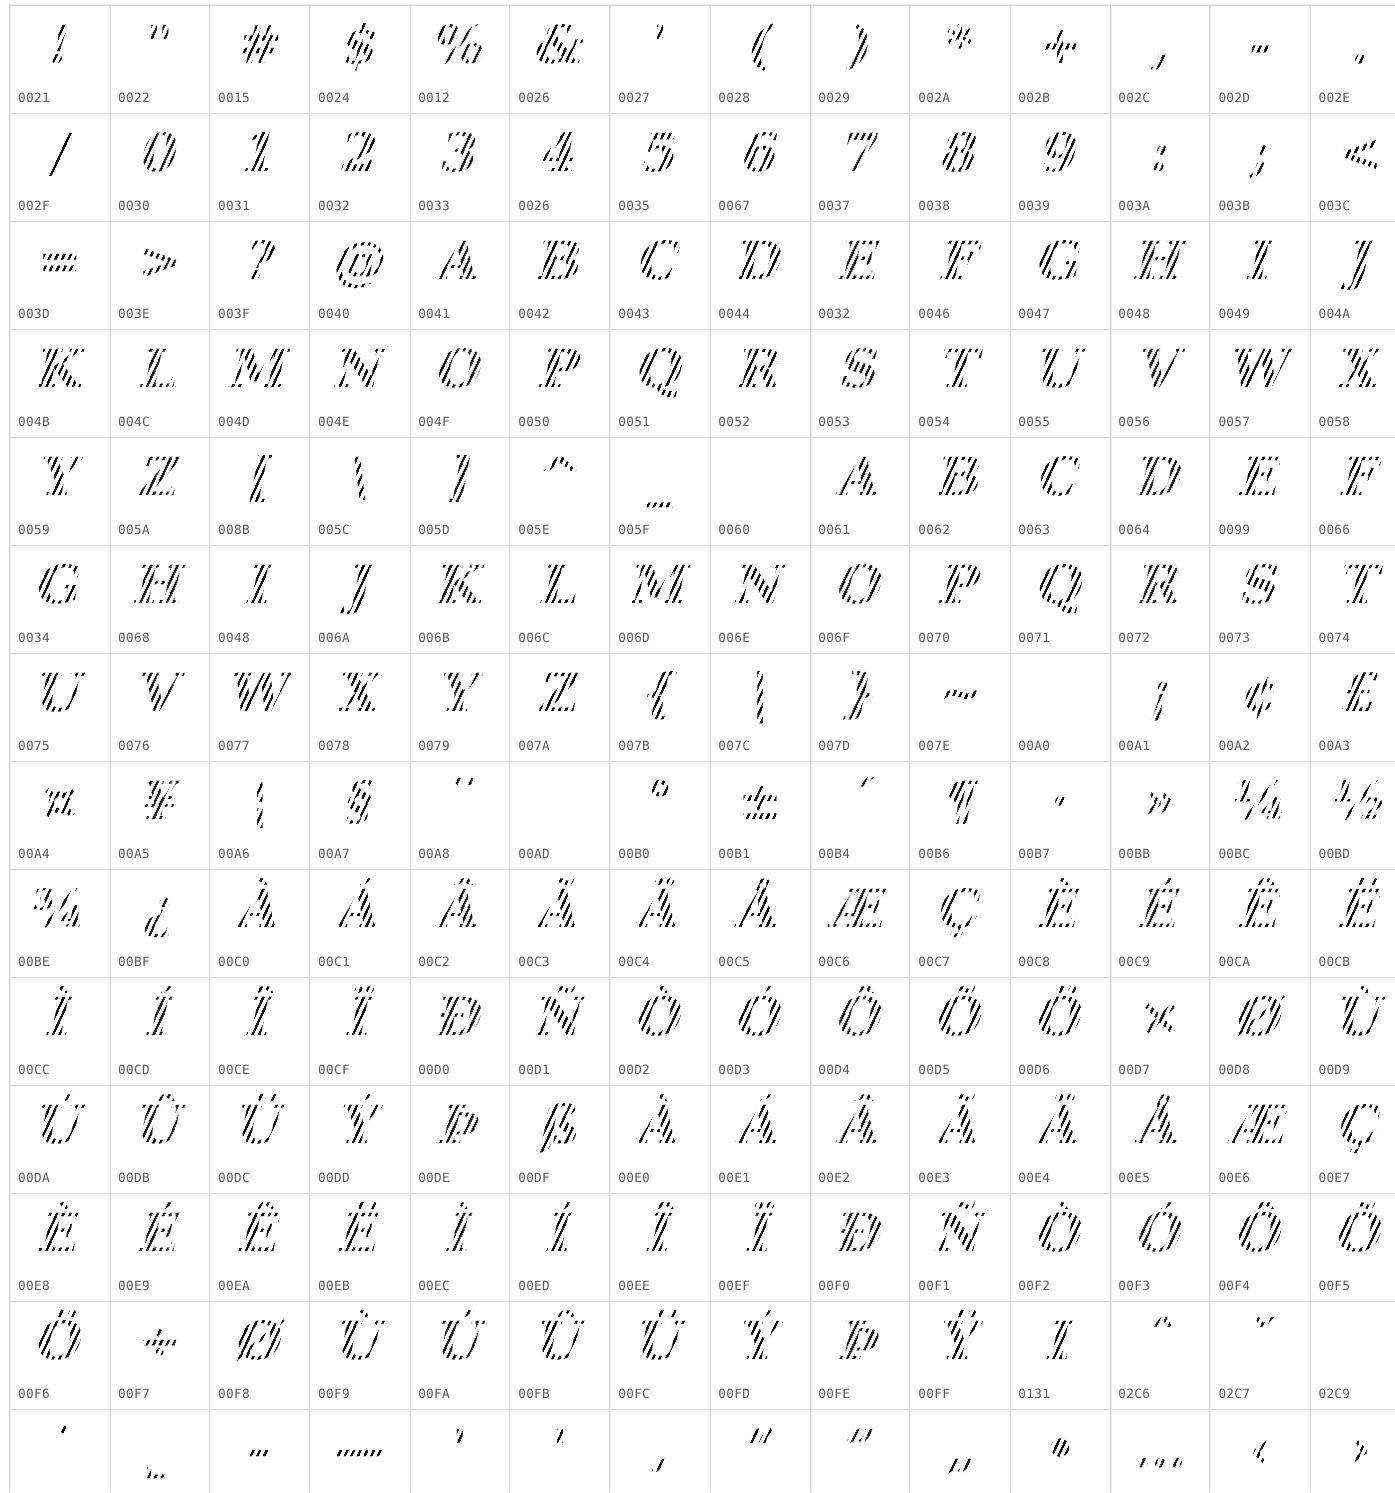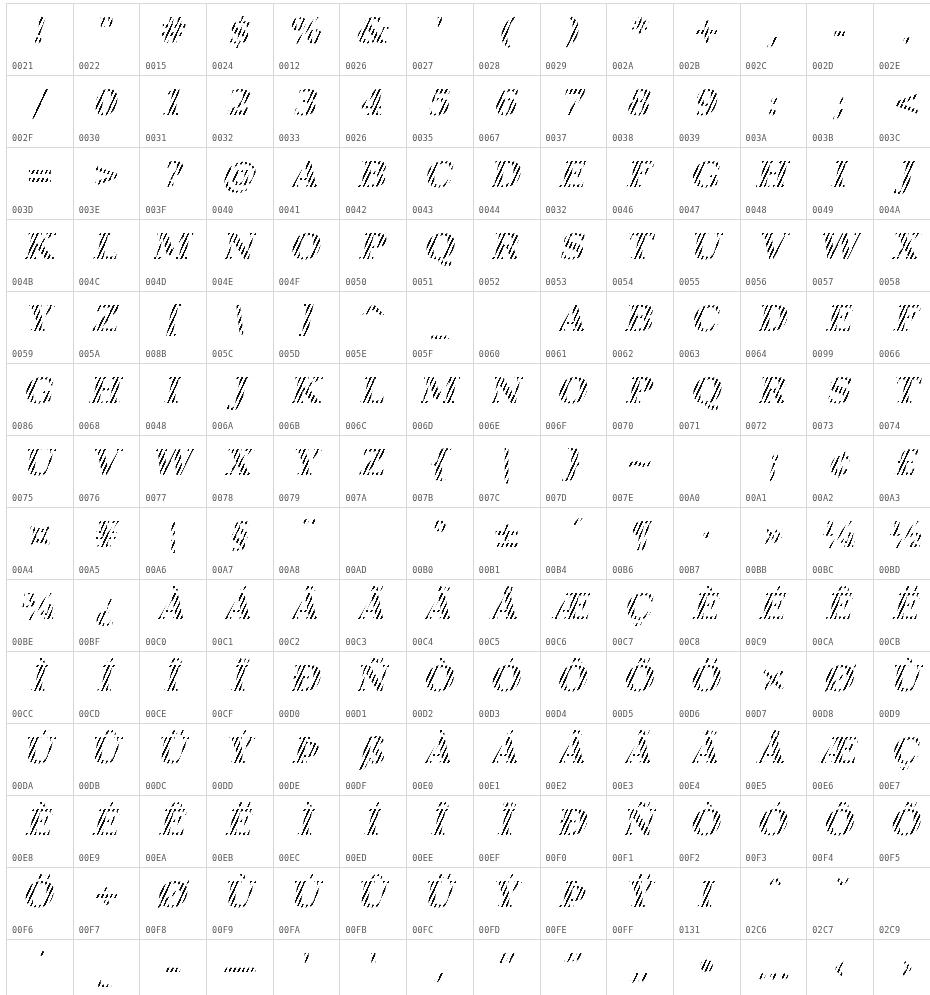--- a/index.html
+++ b/index.html
@@ -359,21 +359,21 @@
             <div class="code">0099</div>
           </td>
           <td class="cell">
             <div class="glyph">F</div>
             <div class="code">0066</div>
           </td>
         </tr>
         <tr>
           <td class="cell">
             <div class="glyph">G</div>
-            <div class="code">0086</div>
+            <div class="code">0034</div>
           </td>
           <td class="cell">
             <div class="glyph">H</div>
             <div class="code">0068</div>
           </td>
           <td class="cell">
             <div class="glyph">I</div>
             <div class="code">0048</div>
           </td>
           <td class="cell">

